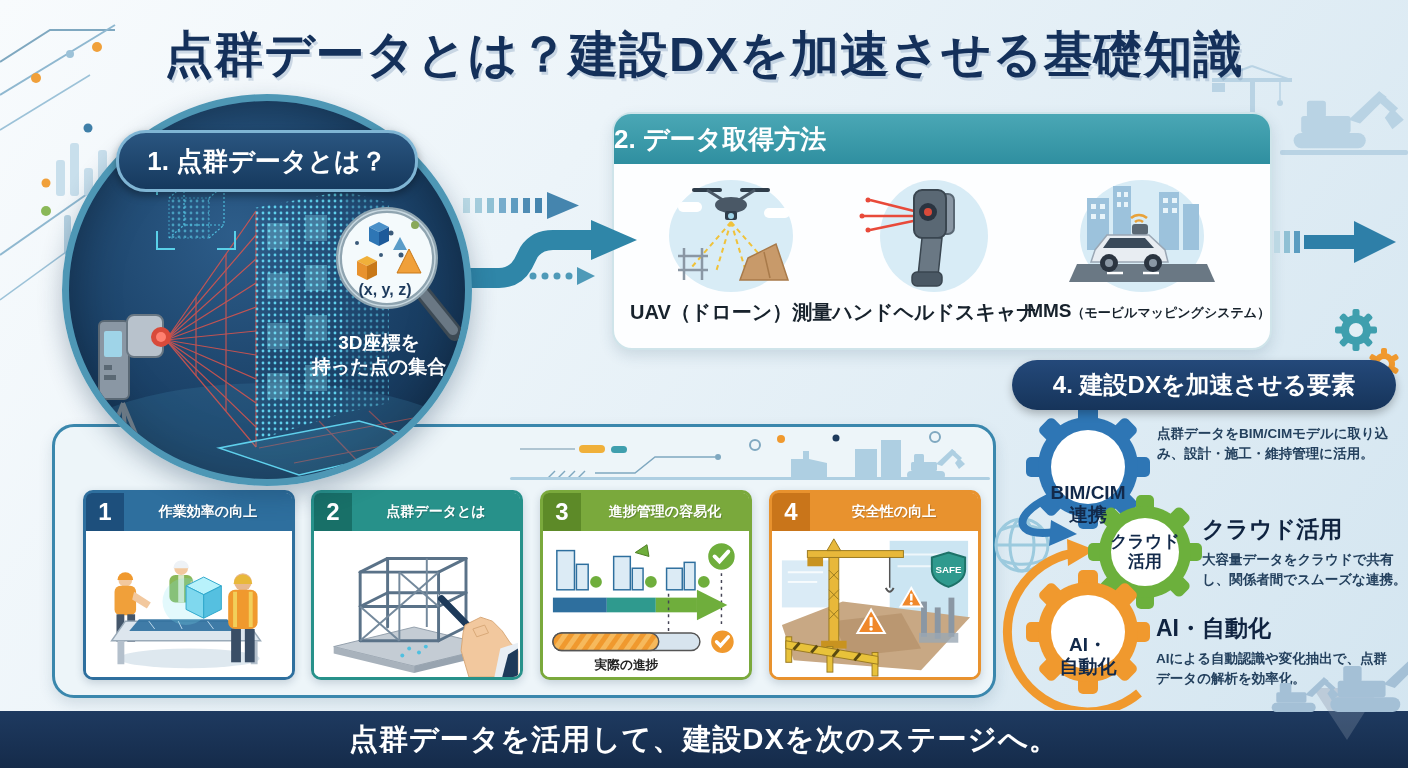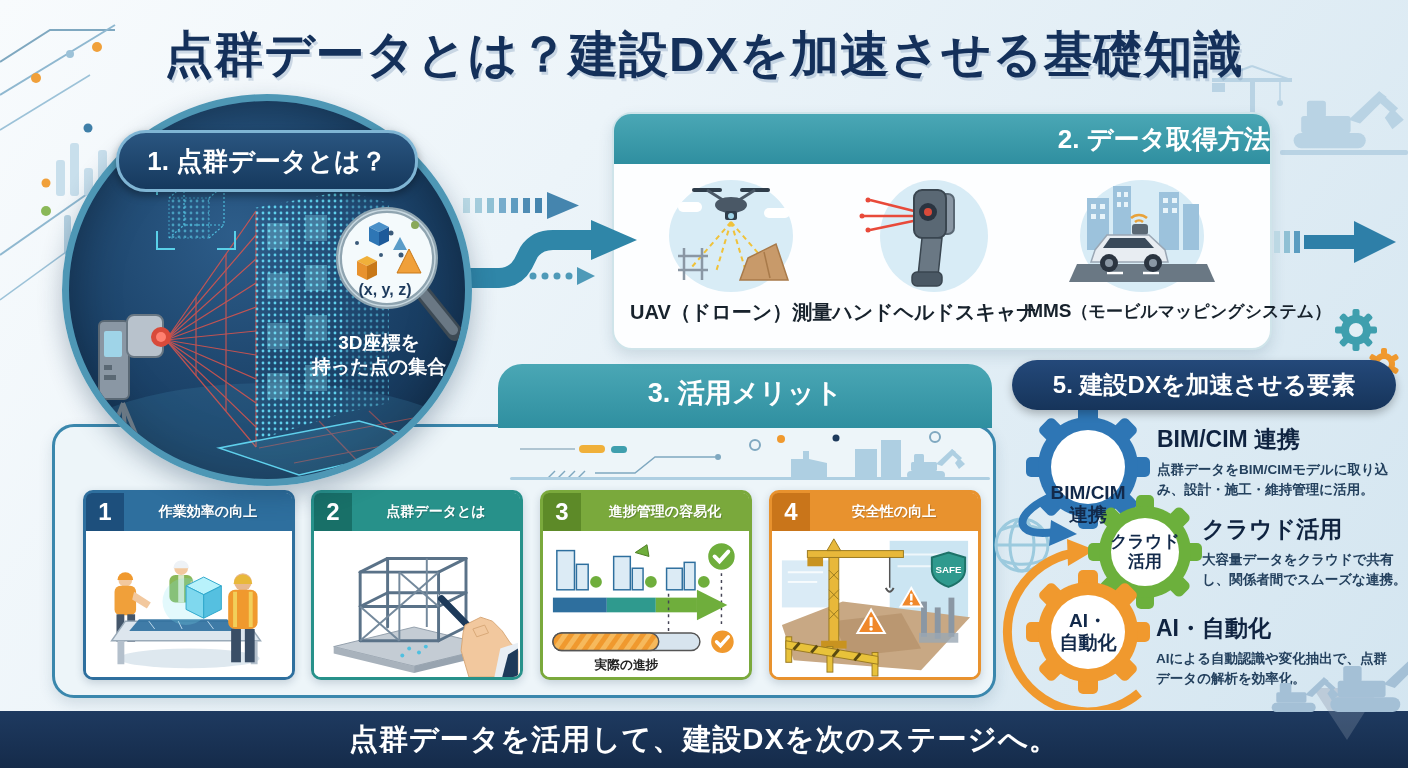--- a/index.html
+++ b/index.html
@@ -15,25 +15,25 @@
     border:7px solid #4e97b5;box-shadow:0 10px 24px rgba(20,50,80,.3), inset 0 0 50px rgba(0,0,0,.3);
     overflow:hidden;z-index:6;}
   .sec1-label{position:absolute;left:116px;top:130px;width:296px;height:56px;border-radius:30px;
     background:linear-gradient(180deg,#2a5580,#16395e);border:3px solid #7fb5d4;color:#fff;
     font-size:26px;font-weight:800;display:flex;align-items:center;justify-content:center;
     z-index:7;box-shadow:0 4px 9px rgba(0,0,0,.35);}
   
   .sec2-panel{position:absolute;left:612px;top:112px;width:656px;height:234px;background:#fdfeff;
     border-radius:20px;border:2px solid #cfe4ea;box-shadow:0 6px 14px rgba(40,80,110,.15);z-index:3;}
   .sec2-header{height:50px;border-radius:17px 17px 0 0;background:linear-gradient(180deg,#4aa7b5,#2f8fa0);
-    color:#fff;font-size:26px;font-weight:800;display:flex;align-items:center;justify-content:flex-end;}
+    color:#fff;font-size:26px;font-weight:800;display:flex;align-items:center;justify-content:flex-start;}
   .sec2-items{display:flex;justify-content:space-between;padding:8px 16px 0 16px;}
   .sec2-item{text-align:center;}
   .sec2-label{font-size:20px;font-weight:800;color:#17222c;margin-top:1px;white-space:nowrap;}
-  .sec2-label .suffix{font-size:17px;}
+  .sec2-label .suffix{font-size:13px;}
   
   .sec3-panel{position:absolute;left:52px;top:424px;width:938px;height:268px;background:#edf5f9;
     border:3px solid #3a87ad;border-radius:22px;z-index:2;box-shadow:0 6px 14px rgba(40,80,110,.15);}
   .sec3-header{position:absolute;left:498px;top:364px;width:494px;height:64px;
     background:linear-gradient(180deg,#4aa7b5,#2f8fa0);border-radius:24px 24px 0 0;color:#fff;
     font-size:27px;font-weight:800;display:flex;align-items:center;justify-content:center;
     padding-bottom:6px;box-sizing:border-box;z-index:2;}
   .card{position:absolute;top:63px;width:212px;height:190px;border-radius:10px;background:#fff;
     box-shadow:0 3px 8px rgba(30,60,90,.2);box-sizing:border-box;border:3px solid #000;}
   .card-head{height:38px;display:flex;border-radius:6px 6px 0 0;overflow:hidden;}
@@ -47,21 +47,21 @@
   .c4{border-color:#e8922e;} .c4 .card-head{background:#e8922e;} .c4 .card-num{background:#c9751a;}
   
   .sec4-header{position:absolute;left:1012px;top:360px;width:384px;height:50px;border-radius:26px;
     background:linear-gradient(180deg,#24497a,#16345a);color:#fff;font-size:24px;font-weight:800;
     display:flex;align-items:center;justify-content:center;z-index:3;box-shadow:0 4px 8px rgba(0,0,0,.25);}
   .sec4-gfx{position:absolute;left:993px;top:398px;width:415px;height:312px;z-index:2;}
   .gear-label{position:absolute;width:110px;text-align:center;z-index:3;font-weight:800;
     color:#12294a;line-height:1.15;}
   .gl1{left:1033px;top:444px;font-size:19px;margin-top:38px;}
   .gl2{left:1090px;top:532px;font-size:17px;}
-  .gl3{left:1033px;top:610px;font-size:19px;}
+  .gl3{left:1033px;top:634px;font-size:19px;}
   .sec4-item{position:absolute;z-index:3;}
   .sec4-title{font-size:23px;font-weight:800;color:#0f2340;margin-bottom:5px;}
   .sec4-desc{font-size:13.5px;font-weight:700;color:#24415e;line-height:1.5;}
   .i1{left:1157px;top:424px;} .i1 .sec4-desc{width:246px;}
   .i2{left:1202px;top:514px;} .i2 .sec4-desc{width:208px;}
   .i3{left:1156px;top:602px;margin-top:11px;} .i3 .sec4-desc{width:240px;}
   
   .footer{position:absolute;left:0;right:0;bottom:0;height:57px;
     background:linear-gradient(180deg,#1e3a60,#152b4a);color:#fff;display:flex;align-items:center;
     justify-content:center;font-size:29px;font-weight:800;z-index:4;letter-spacing:1px;}
@@ -370,23 +370,20 @@
             <rect x="100" y="124" width="6" height="24" fill="#e8c23a" stroke="#9a7a20"></rect>
             <polygon points="12,112 106,128 106,136 12,120" fill="#e8c23a" stroke="#9a7a20"></polygon>
             <line x1="26" y1="114" x2="20" y2="121" stroke="#5a4a10" stroke-width="3"></line>
             <line x1="44" y1="117" x2="38" y2="124" stroke="#5a4a10" stroke-width="3"></line>
             <line x1="66" y1="121" x2="60" y2="128" stroke="#5a4a10" stroke-width="3"></line>
             <line x1="88" y1="125" x2="82" y2="132" stroke="#5a4a10" stroke-width="3"></line>
           </g>
         </svg>
       </div>
     </div>
-  </div>
-  <div class="sec3-header">
-    <span>3. 活用メリット</span>
   </div>
 
   <div class="sec1-circle">
     <svg width="396" height="378" viewBox="0 0 396 374">
       <defs>
         <pattern id="pcdots" width="6" height="6" patternUnits="userSpaceOnUse">
           <circle cx="2" cy="2" r="1.4" fill="#5fd0ec"></circle>
         </pattern>
       </defs>
       <ellipse cx="200" cy="360" rx="220" ry="80" fill="#3a7fa8" opacity=".25"></ellipse>
@@ -615,21 +612,21 @@
 
   <svg class="abs" style="left:1272px;top:210px;z-index:3" width="136" height="64">
     <rect x="2" y="21" width="6" height="22" fill="#bcd8e4"></rect>
     <rect x="12" y="21" width="6" height="22" fill="#8fc0d4"></rect>
     <rect x="22" y="21" width="6" height="22" fill="#5a9cc0"></rect>
     <rect x="32" y="25" width="52" height="14" fill="#2e7fa8"></rect>
     <polygon points="82,11 124,32 82,53" fill="#2e7fa8"></polygon>
   </svg>
 
   <div class="sec4-header">
-    <span>5. 建設DXを加速させる要素</span>
+    <span>4. 建設DXを加速させる要素</span>
   </div>
   <svg class="sec4-gfx" viewBox="0 0 415 312">
     <g stroke="#9ccade" stroke-width="3" fill="none">
       <circle cx="29" cy="147" r="26"></circle>
       <line x1="3" y1="147" x2="55" y2="147"></line>
       <ellipse cx="29" cy="147" rx="12" ry="26"></ellipse>
       <path d="M 8,132 a 34,20 0 0 1 42,0"></path>
       <path d="M 8,162 a 34,20 0 0 0 42,0"></path>
     </g>
     <path d="M 55,100 C 18,118 22,140 62,134" stroke="#2e76b5" stroke-width="8" fill="none"></path>
@@ -685,21 +682,20 @@
   </div>
   <div class="gear-label gl2">
     <div>クラウド</div>
     <div>活用</div>
   </div>
   <div class="gear-label gl3">
     <div>AI・</div>
     <div>自動化</div>
   </div>
   <div class="sec4-item i1">
-    <div class="sec4-title">BIM/CIM 連携</div>
     <div class="sec4-desc">点群データをBIM/CIMモデルに取り込み、設計・施工・維持管理に活用。</div>
   </div>
   <div class="sec4-item i2">
     <div class="sec4-title">クラウド活用</div>
     <div class="sec4-desc">大容量データをクラウドで共有し、関係者間でスムーズな連携。</div>
   </div>
   <div class="sec4-item i3">
     <div class="sec4-title">AI・自動化</div>
     <div class="sec4-desc">AIによる自動認識や変化抽出で、点群データの解析を効率化。</div>
   </div>

